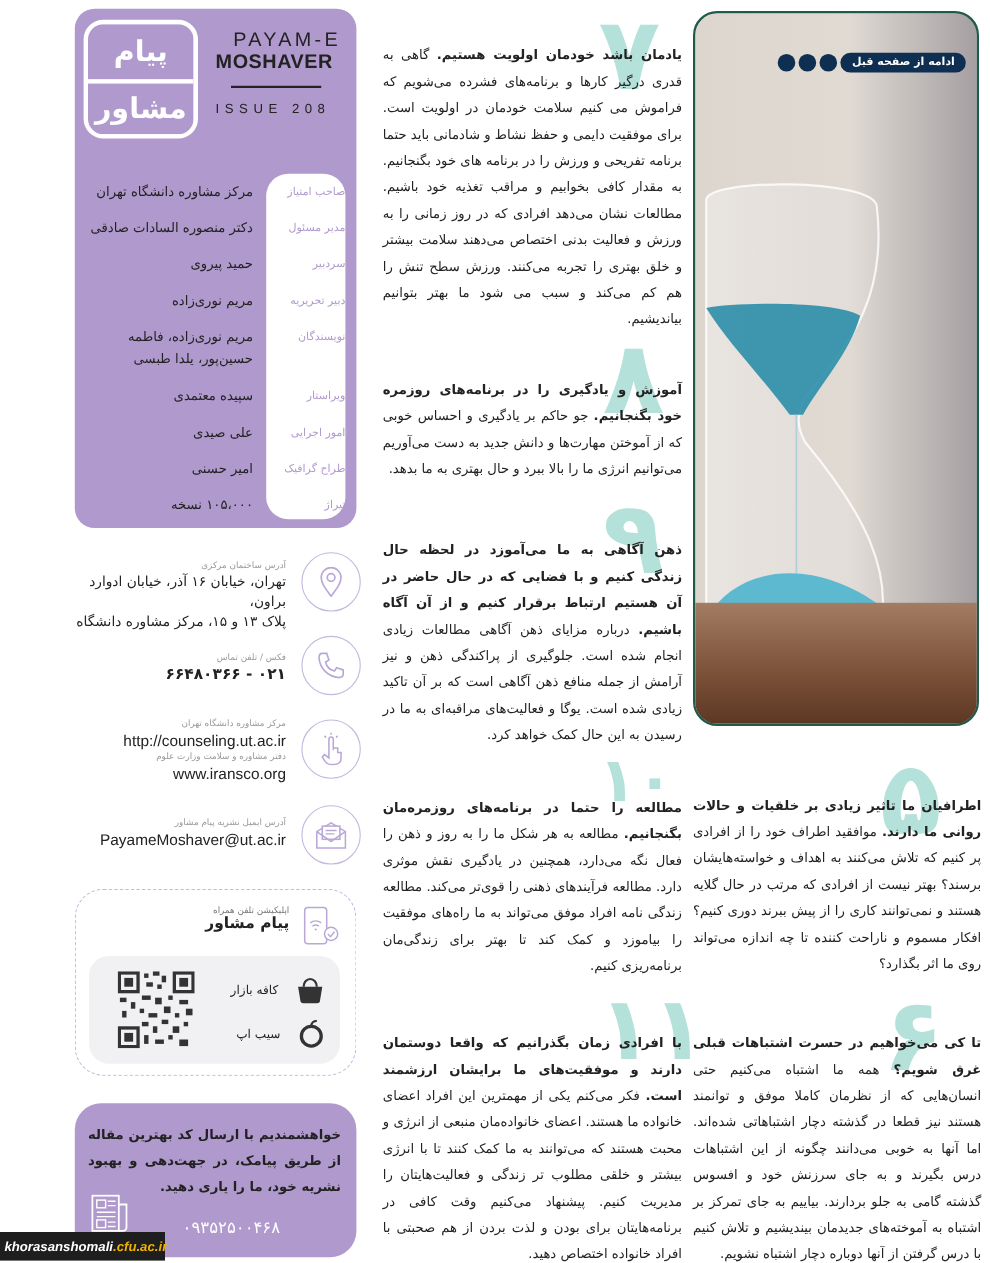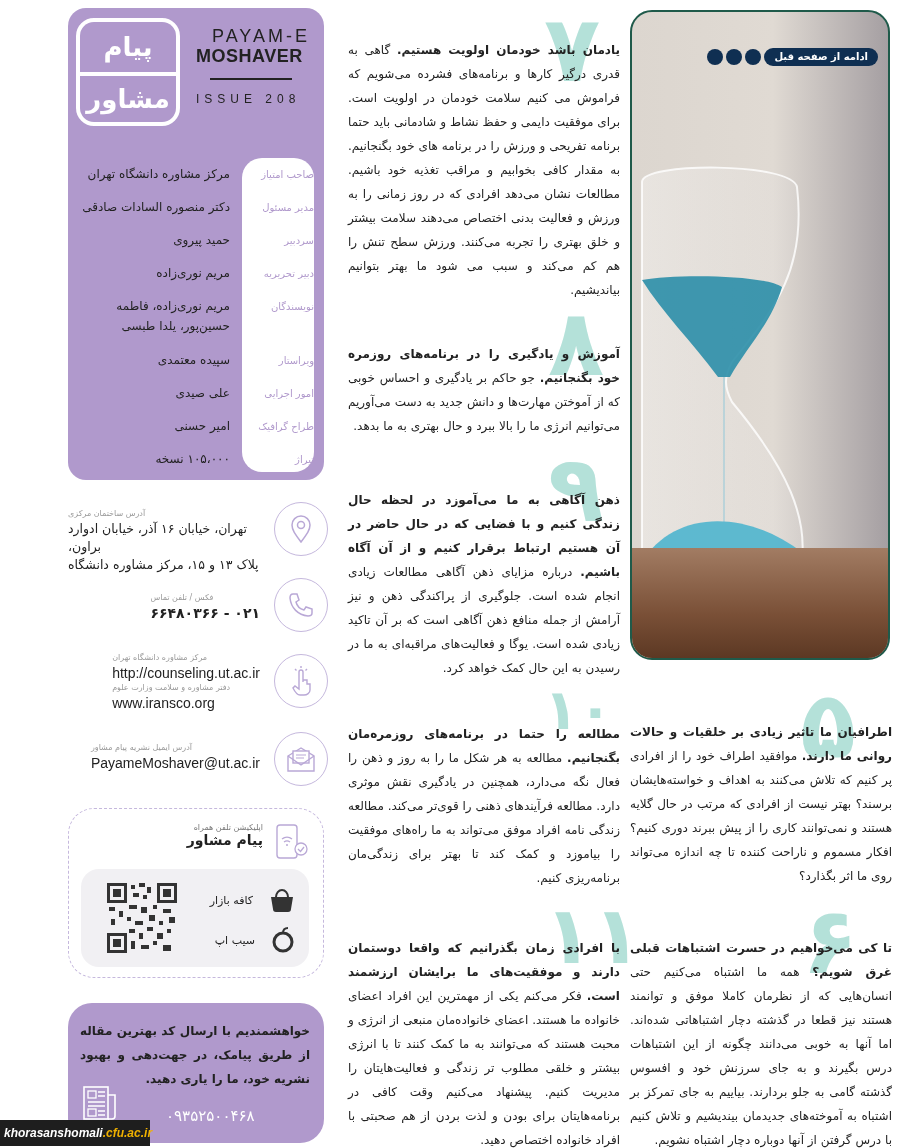--- a/index.html
+++ b/index.html
@@ -54,21 +54,21 @@
   }
 
   .contacts { position: absolute; left: 68px; top: 500px; width: 260px; }
   .contact {
     position: absolute; left: 0; width: 260px; direction: rtl;
   }
   .c-icon {
     position: absolute; right: 0; width: 54px; height: 54px; border-radius: 50%;
     border: 1.5px solid #c5b8dd; display: flex; align-items: center; justify-content: center;
   }
-  .c-text { position: absolute; right: 68px; text-align: left; }
+  .c-text { position: absolute; right: 68px; text-align: right; }
   .c-label { font-size: 8px; color: #999; line-height: 12px; }
   .c-value { font-size: 12.5px; color: #222; line-height: 18px; }
   .c-value.ltr { font-family: "Liberation Sans", sans-serif; font-size: 14px; direction: ltr; }
 
   .app-box {
     position: absolute; left: 68px; top: 808px; width: 256px; height: 170px;
     border: 1.5px dashed #c5b8dd; border-radius: 26px;
   }
   .app-head { position: absolute; right: 60px; top: 14px; text-align: right; direction: rtl; }
   .app-label { font-size: 8px; color: #777; }

